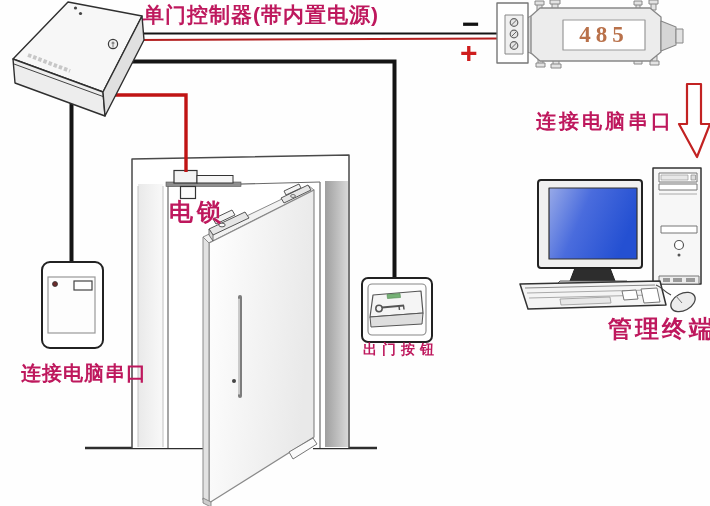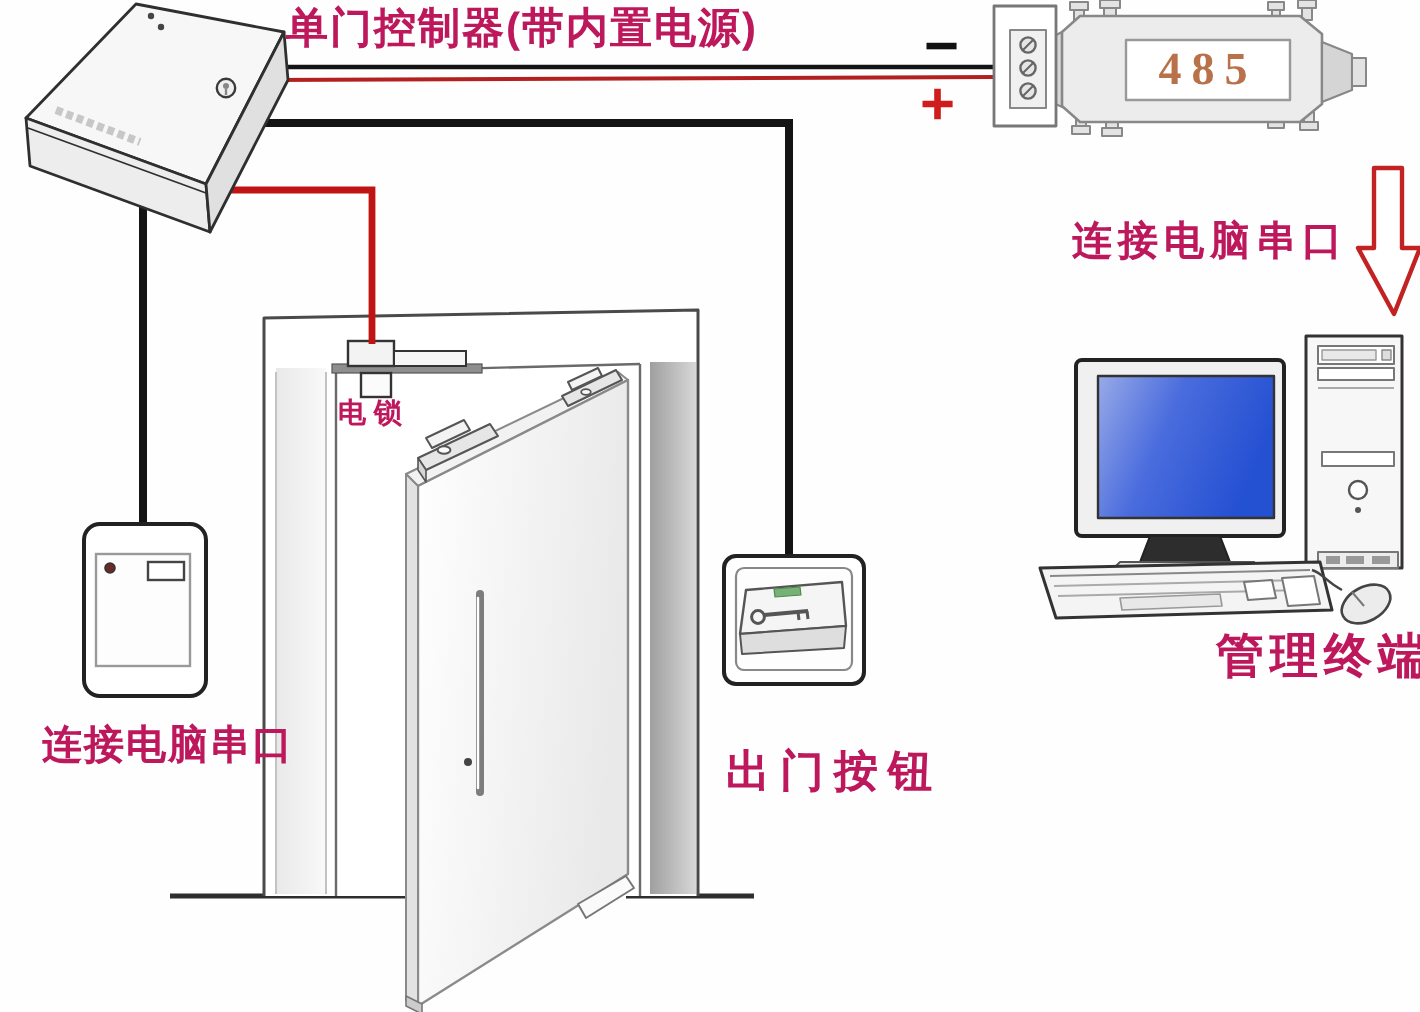--- a/index.html
+++ b/index.html
@@ -14,23 +14,23 @@
   }
   #lbl-controller{left:143px;top:3px;font-size:21px;letter-spacing:1px;}
   #lbl-minus{left:462px;top:9px;font-size:30px;line-height:1;color:#111;}
   #lbl-plus{left:460px;top:38px;font-size:30px;line-height:1;color:#cf1d1d;}
   #lbl-485{
     left:563px;top:20px;width:82px;height:30px;display:flex;align-items:center;
     justify-content:center;font-family:"Liberation Serif","DejaVu Serif",serif;
     font-size:23px;color:#b9714a;letter-spacing:5px;font-weight:bold;
   }
   #lbl-serial{left:536px;top:110px;font-size:20px;letter-spacing:3px;}
-  #lbl-lock{left:169px;top:198px;font-size:14px;letter-spacing:4px;}
+  #lbl-lock{left:169px;top:198px;font-size:24px;letter-spacing:4px;}
   #lbl-reader{left:21px;top:362px;font-size:20px;letter-spacing:1px;}
-  #lbl-exit{left:363px;top:373px;font-size:22px;letter-spacing:5px;}
+  #lbl-exit{left:363px;top:341px;font-size:14px;letter-spacing:5px;}
   #lbl-terminal{left:608px;top:315px;font-size:24px;letter-spacing:3px;}
 </style>
 </head>
 <body>
 
 <div class="stage">
 
 <svg width="710" height="506" viewBox="0 0 710 506">
   <defs>
     <linearGradient id="scr" x1="0" y1="0" x2="1" y2="0.35">

